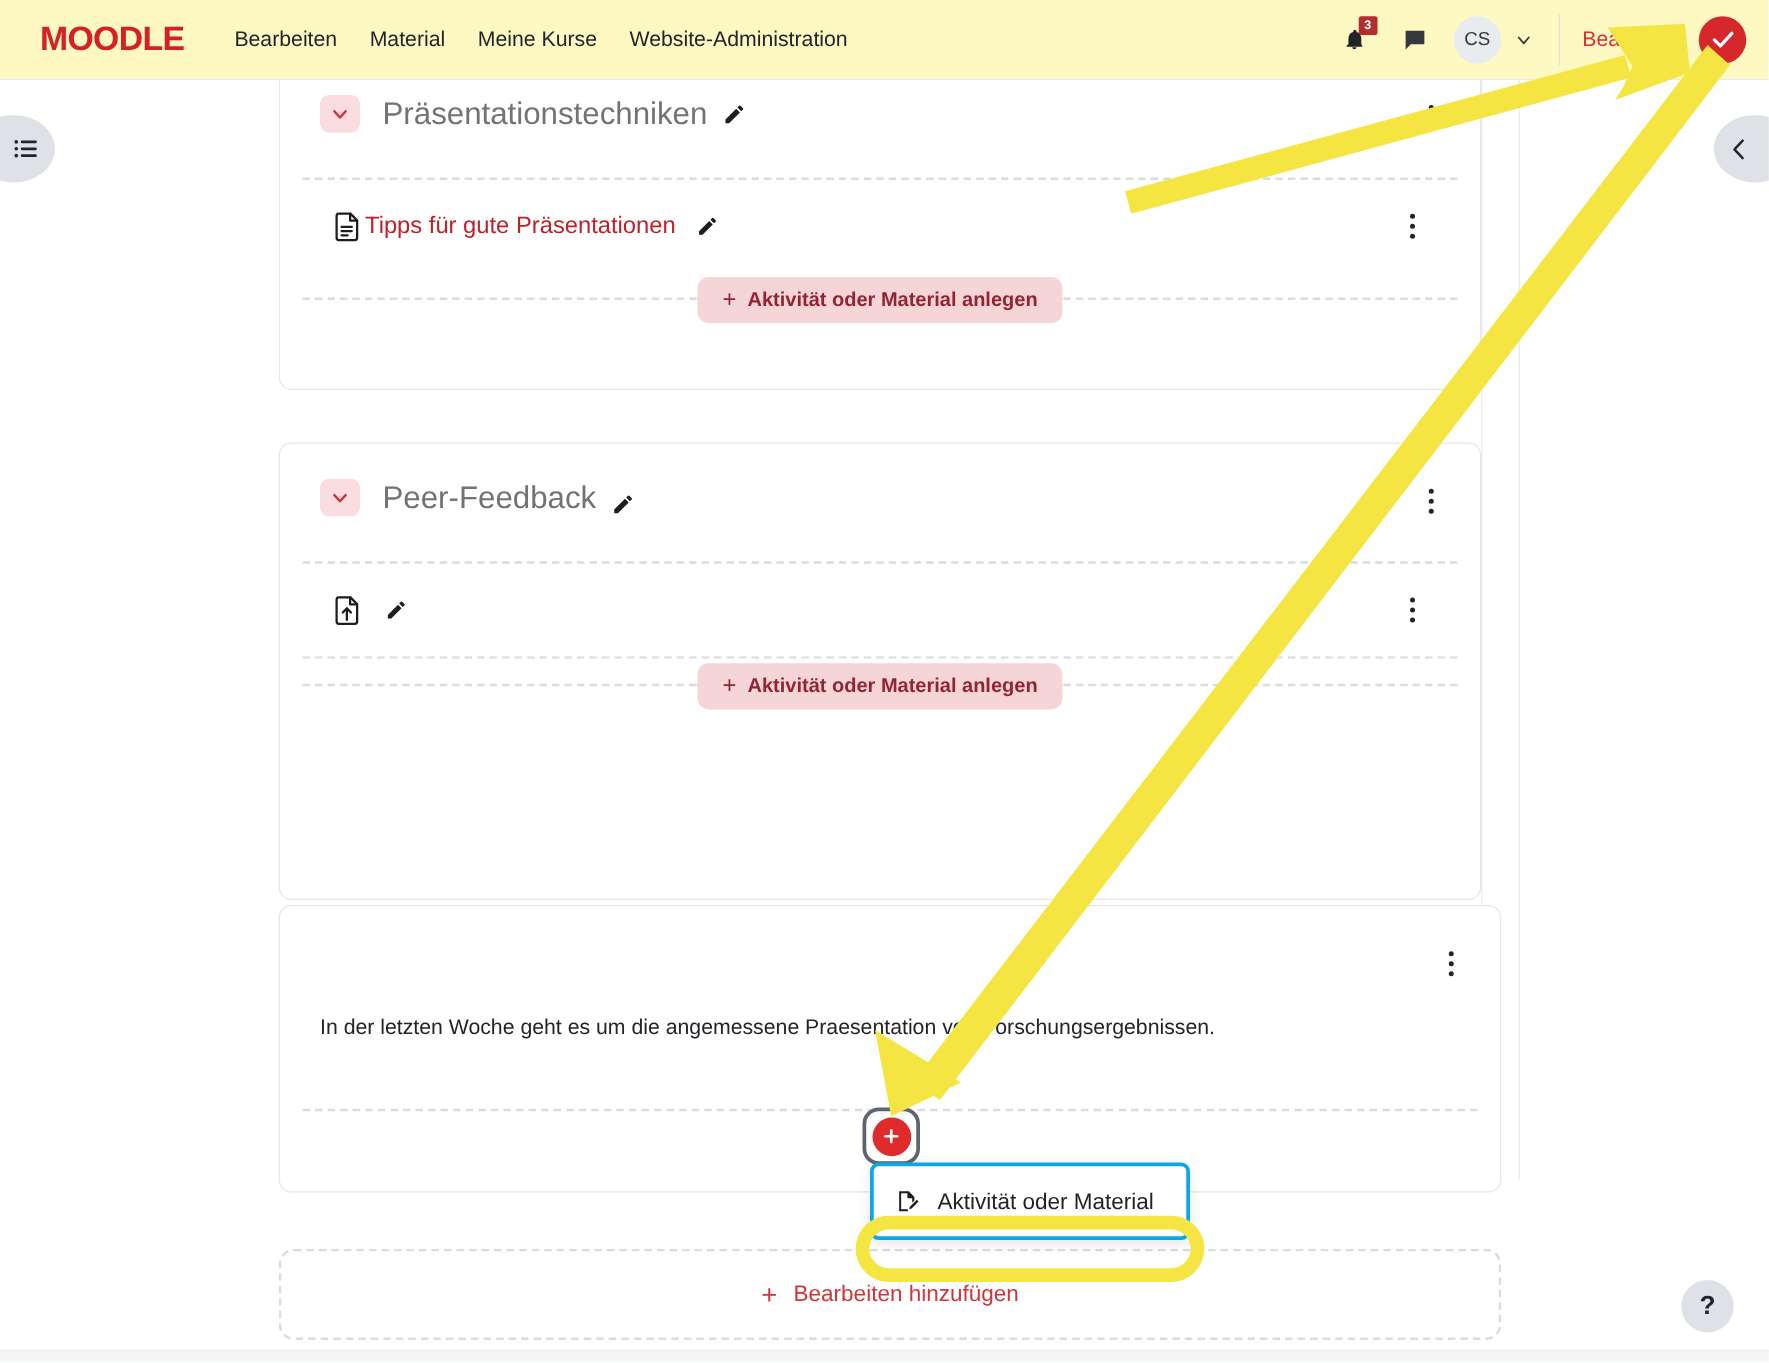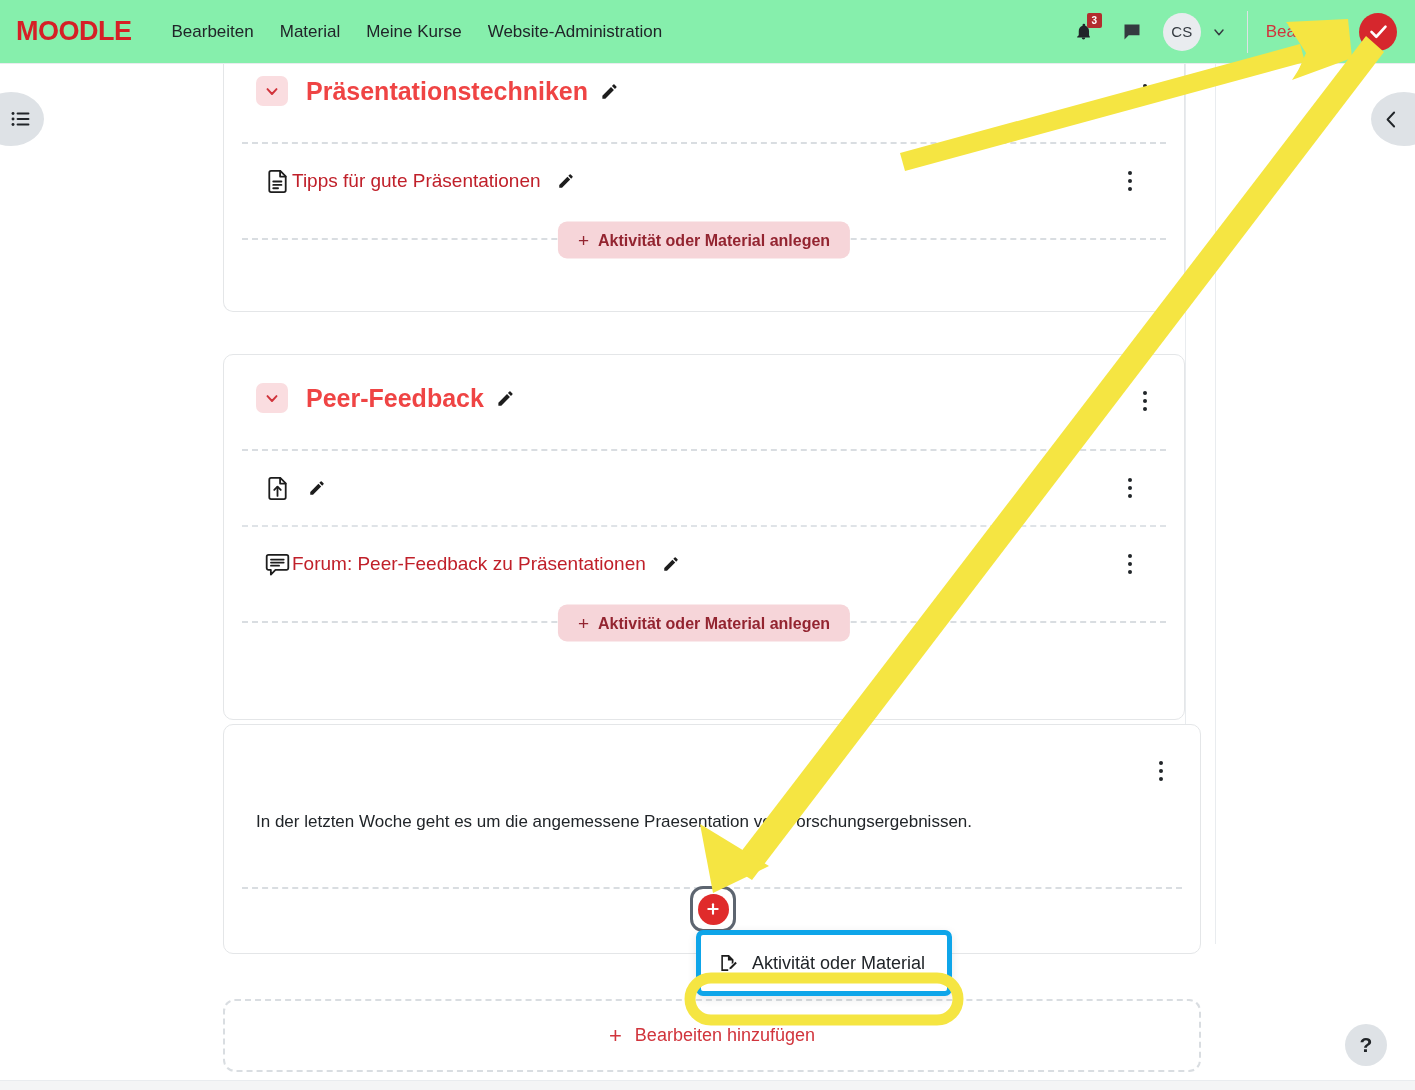--- a/index.html
+++ b/index.html
@@ -10,24 +10,25 @@
     overflow: hidden;
     background: #ffffff;
     font-family: "Liberation Sans", sans-serif;
     -webkit-font-smoothing: antialiased;
   }
   #root { position: relative; width: 1415px; height: 1090px; background:#fff; }
 
   
   .navbar {
     position: absolute; top: 0; left: 0; width: 1415px; height: 64px;
-    background: #86efac;
+    background: #fef9c3;
     border-bottom: 1px solid #e9ecef;
     display: flex; align-items: center;
     z-index: 40;
+    padding-left: 16px;
   }
   .brand {
     margin-left: 16px;
     font-size: 27px; font-weight: 700; letter-spacing: -0.5px;
     color: #d61f26;
     font-family: "Liberation Sans", sans-serif;
   }
   .nav-links { display: flex; align-items: center; gap: 26px; margin-left: 40px; }
   .nav-link {
     font-size: 17px; color: #212529; text-decoration: none; cursor: pointer;
@@ -117,21 +118,21 @@
     position: relative;
   }
   .chev-box {
     width: 32px; height: 30px; border-radius: 7px;
     background: #fadde0;
     display: flex; align-items: center; justify-content: center;
     cursor: pointer; flex: none;
   }
   .section-title {
     margin-left: 18px;
-    font-size: 25px; font-weight: 700; color: #ef4444;
+    font-size: 25px; font-weight: 400; color: #737373;
     white-space: nowrap;
   }
   .pencil { margin-left: 12px; cursor: pointer; display: inline-flex; }
   .kebab {
     position: absolute; right: 28px; top: 50%; transform: translateY(-50%);
     width: 22px; height: 30px; cursor: pointer;
     display: flex; flex-direction: column; align-items: center; justify-content: center; gap: 4px;
   }
   .kebab i { display:block; width:4px; height:4px; border-radius:50%; background:#212529; }
 
@@ -193,21 +194,21 @@
     background: #e02b2b; color: #fff;
     display: flex; align-items: center; justify-content: center;
     font-size: 21px; line-height: 1; cursor: pointer;
   }
 
   
   .dropdown {
     position: absolute;
     width: 256px;
     background: #ffffff;
-    border: 5px solid #0ea5e9;
+    border: 3px solid #0ea5e9;
     border-radius: 7px;
     box-shadow: 0 3px 10px rgba(0,0,0,.10);
     padding: 8px 0;
     z-index: 60;
   }
   .dd-item {
     display: flex; align-items: center; gap: 13px;
     padding: 9px 16px;
     font-size: 18px; color: #212529; cursor: pointer;
     white-space: nowrap;
@@ -363,21 +364,21 @@
           <span class="add-pill">
             <span class="plus">+</span>
             <span>Aktivität oder Material anlegen</span>
           </span>
         </div>
       </div>
 
       <div class="section-gap-sep" style="top:312px;"></div>
 
       <div class="section-card" style="top:290px; height:366px;">
-        <div class="section-head" style="padding-top:28px;">
+        <div class="section-head" style="padding-top:28px;align-items:flex-end;">
           <div class="chev-box">
             <svg width="18" height="18" viewBox="0 0 24 24" fill="none" stroke="#d1343c" stroke-width="2.6" stroke-linecap="round" stroke-linejoin="round">
               <polyline points="6 9.5 12 16 18 9.5"></polyline>
             </svg>
           </div>
           <span class="section-title">Peer-Feedback</span>
           <span class="pencil">
             <svg width="19" height="19" viewBox="0 0 24 24" fill="#1d1d1d">
               <path d="M3 17.3V21h3.7L17.6 10.1 13.9 6.4zM20.7 7.1a1 1 0 0 0 0-1.4l-2.4-2.4a1 1 0 0 0-1.4 0l-1.8 1.8 3.8 3.8z"></path>
             </svg>
@@ -407,41 +408,20 @@
           </span>
           <div class="kebab" style="right:43px;">
             <i></i>
               <i></i>
               <i></i>
           </div>
         </div>
 
         <div class="dash-sep light"></div>
 
-        <div class="activity-row">
-          <span class="act-icon">
-            <svg width="27" height="27" viewBox="0 0 24 24" fill="none" stroke="#1d1d1d" stroke-width="1.6" stroke-linecap="round" stroke-linejoin="round">
-              <path d="M20 3.4H4a1.6 1.6 0 0 0-1.6 1.6v10.2A1.6 1.6 0 0 0 4 16.8h2.1v4.1l4.1-4.1H20a1.6 1.6 0 0 0 1.6-1.6V5A1.6 1.6 0 0 0 20 3.4z"></path>
-              <line x1="6.2" y1="7.6" x2="17.5" y2="7.6"></line>
-              <line x1="6.2" y1="10.3" x2="17.5" y2="10.3"></line>
-              <line x1="6.2" y1="13" x2="13.4" y2="13"></line>
-            </svg>
-          </span>
-          <span class="act-name">Forum: Peer-Feedback zu Präsentationen</span>
-          <span class="pencil" style="margin-left:16px;">
-            <svg width="18" height="18" viewBox="0 0 24 24" fill="#1d1d1d">
-              <path d="M3 17.3V21h3.7L17.6 10.1 13.9 6.4zM20.7 7.1a1 1 0 0 0 0-1.4l-2.4-2.4a1 1 0 0 0-1.4 0l-1.8 1.8 3.8 3.8z"></path>
-            </svg>
-          </span>
-          <div class="kebab" style="right:43px;">
-            <i></i>
-              <i></i>
-              <i></i>
-          </div>
-        </div>
 
         <div class="add-btn-row" style="margin-top:20px;">
           <span class="add-pill">
             <span class="plus">+</span>
             <span>Aktivität oder Material anlegen</span>
           </span>
         </div>
       </div>
 
       <div class="section-gap-sep" style="top:680px;"></div>

